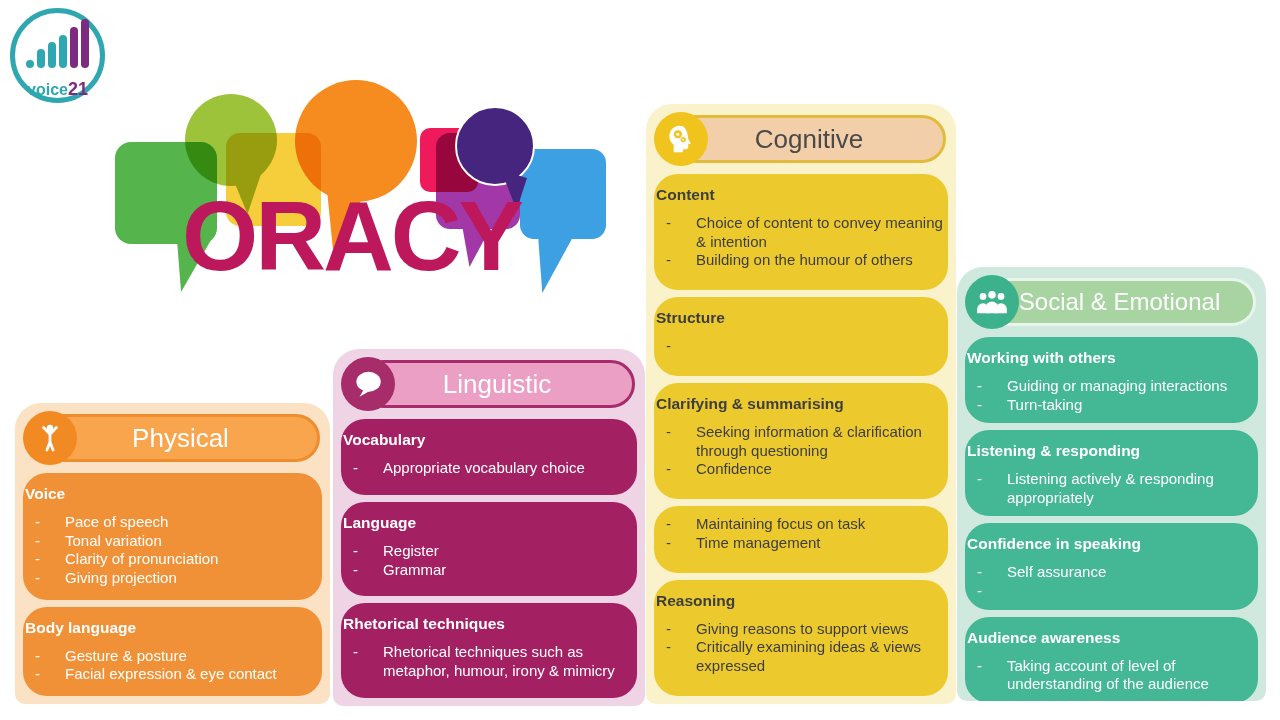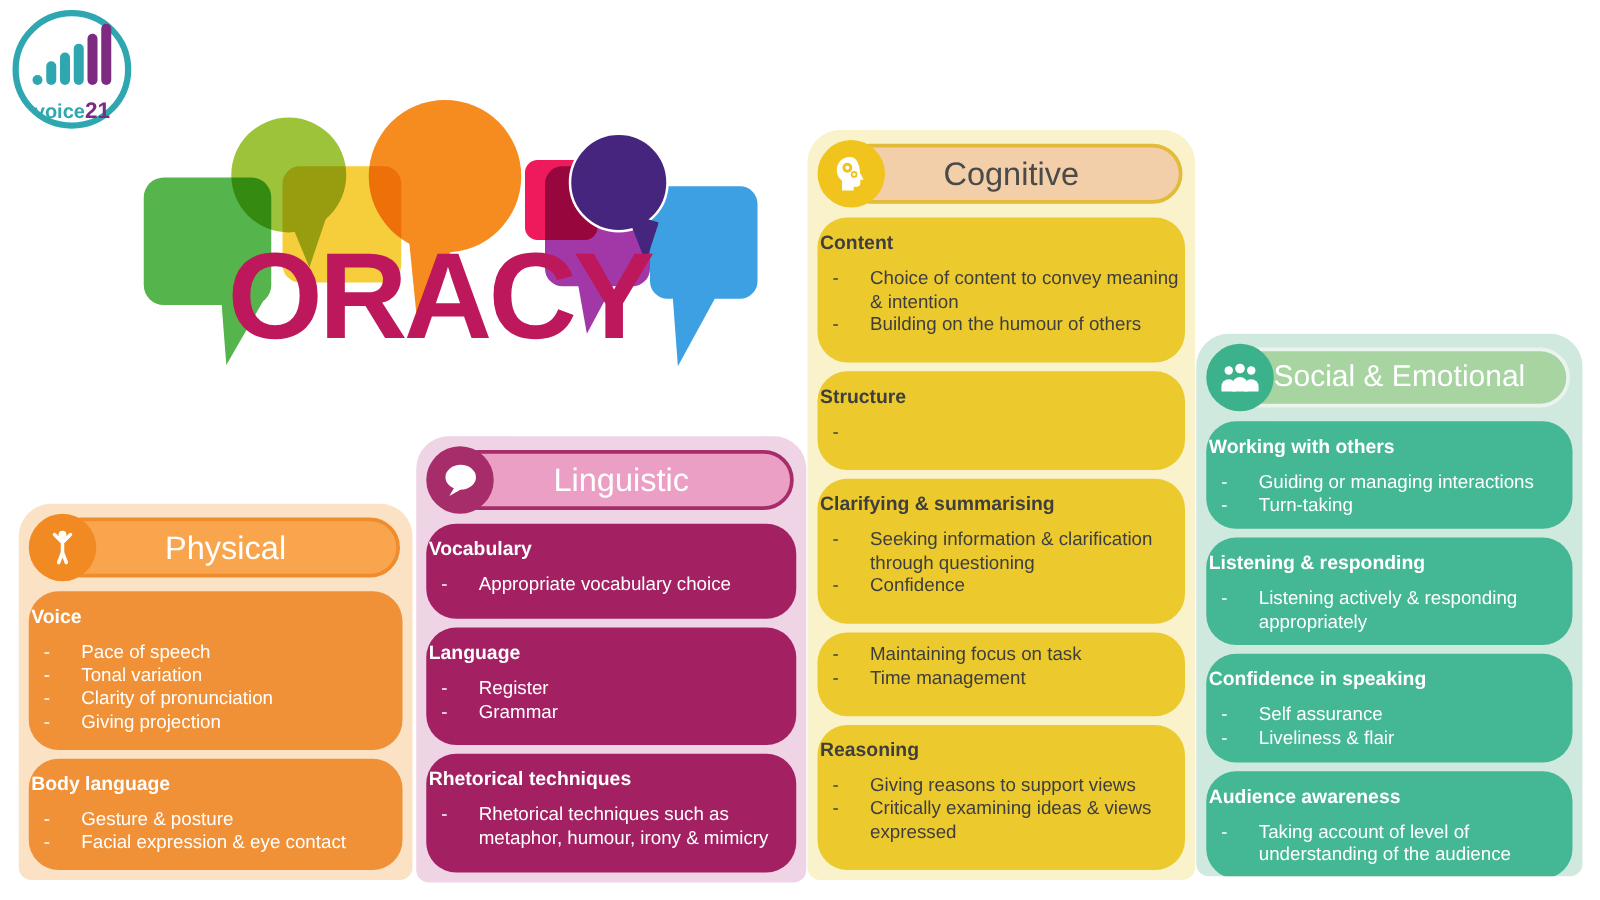--- a/index.html
+++ b/index.html
@@ -330,21 +330,20 @@
         </div>
         <div class="card">
           <div class="card-title">Confidence in speaking</div>
           <ul class="card-items">
             <li>
               <span class="dash">-</span>
               <span class="item-text">Self assurance</span>
             </li>
             <li>
               <span class="dash">-</span>
-              <span class="item-text">Liveliness &amp; flair</span>
             </li>
           </ul>
         </div>
         <div class="card">
           <div class="card-title">Audience awareness</div>
           <ul class="card-items">
             <li>
               <span class="dash">-</span>
               <span class="item-text">Taking account of level of understanding of the audience</span>
             </li>

